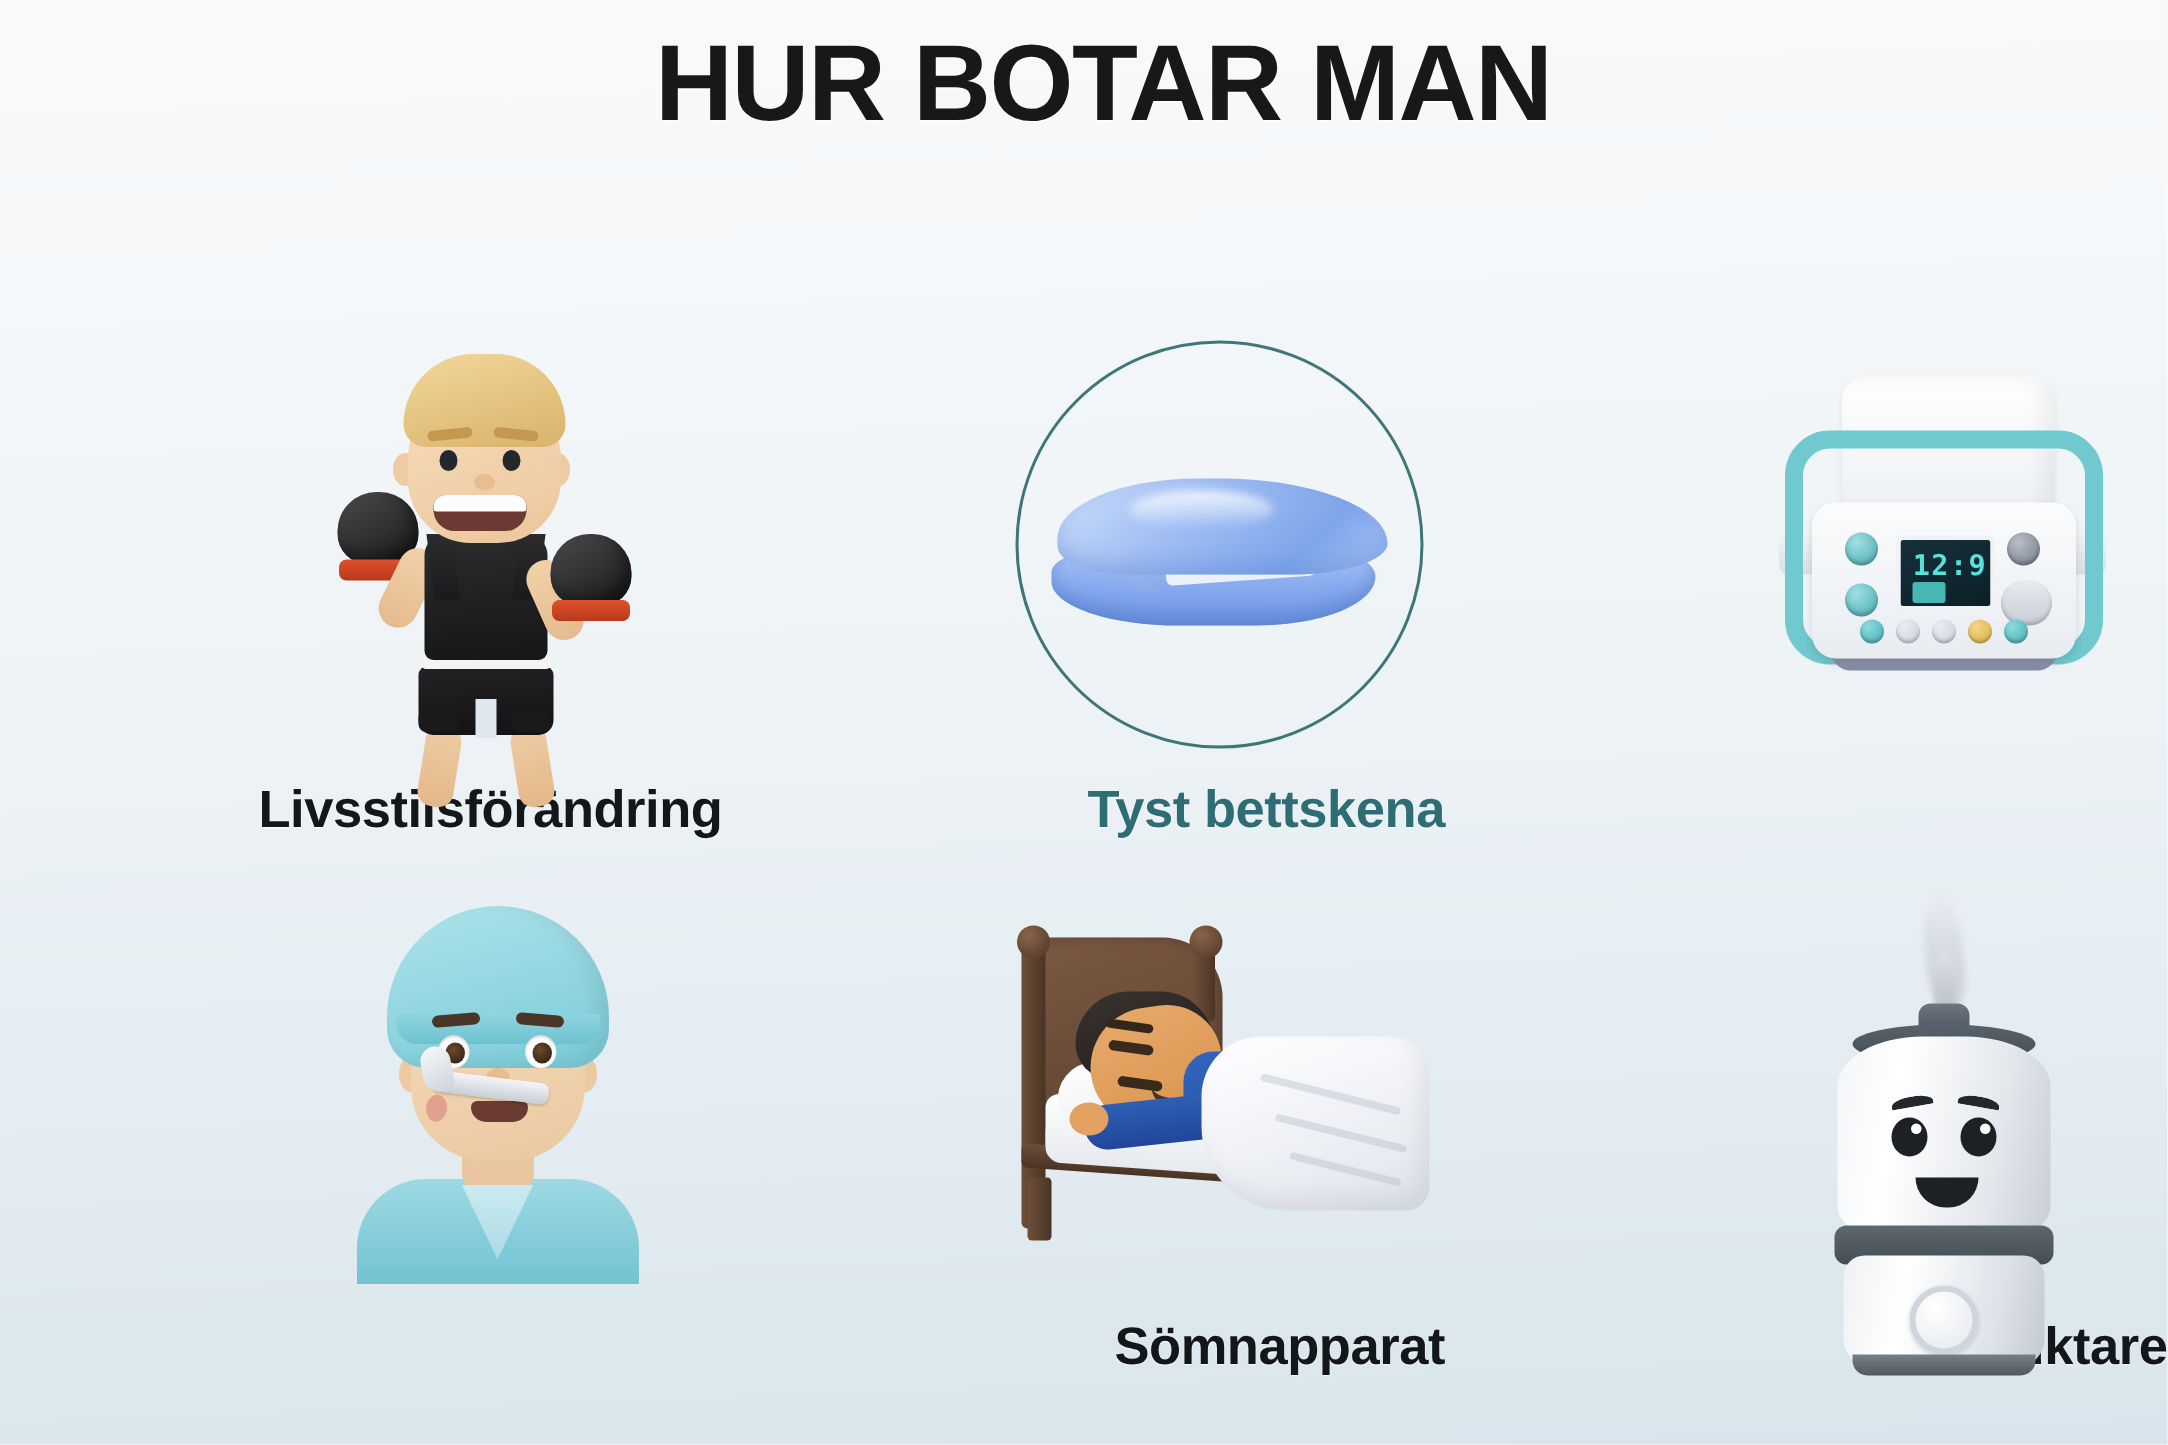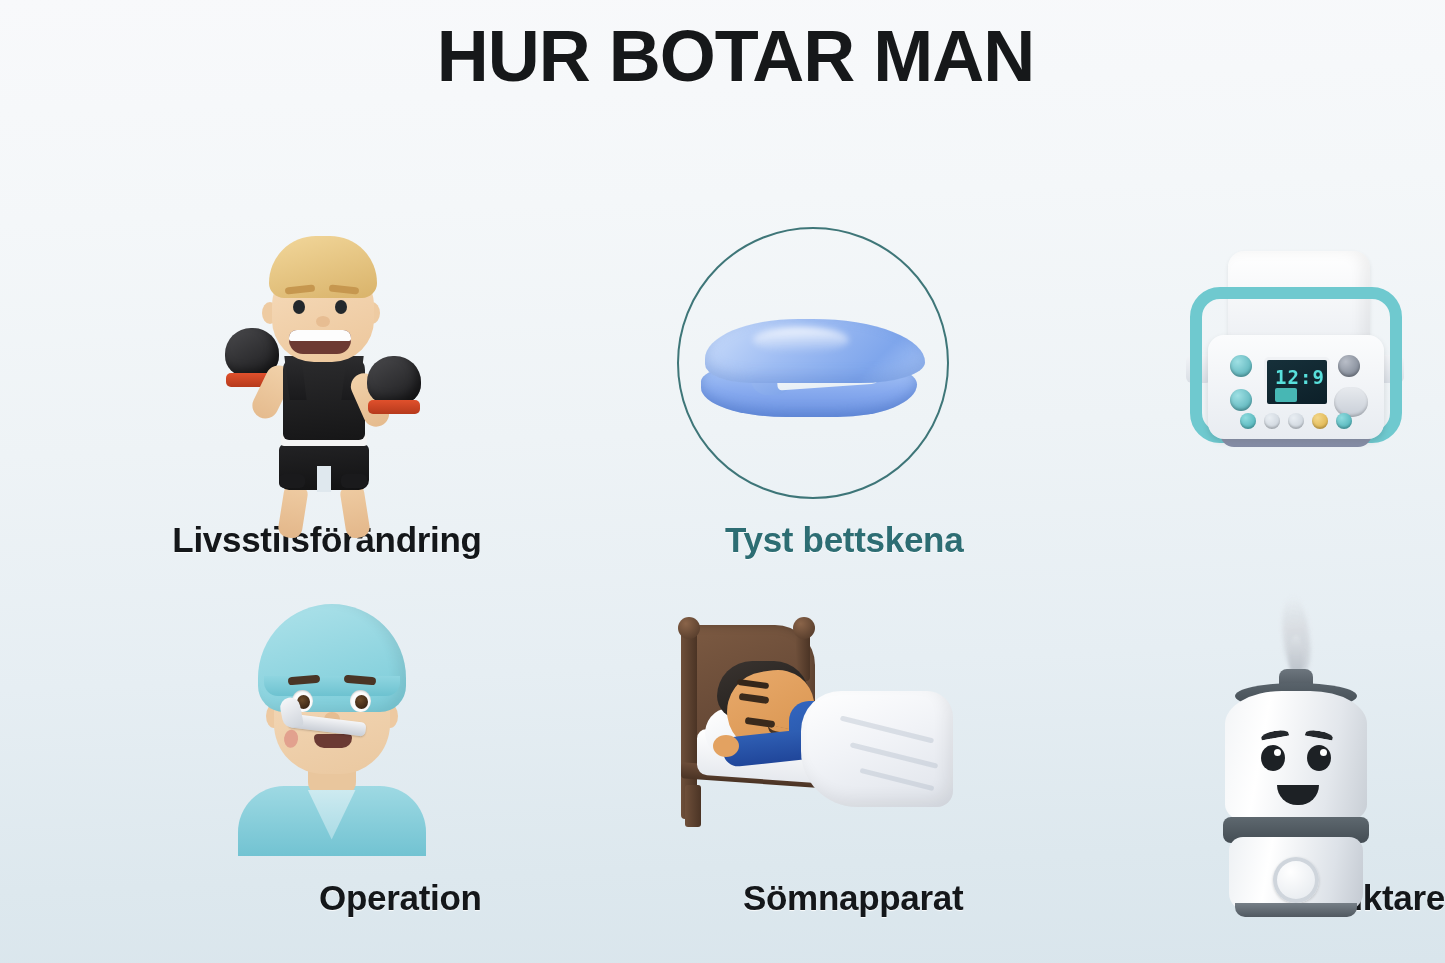--- a/index.html
+++ b/index.html
@@ -429,21 +429,20 @@
           <div class="sg-pupil"></div>
         </div>
         <div class="sg-eye r">
           <div class="sg-pupil"></div>
         </div>
         <div class="sg-nose"></div>
         <div class="sg-mouth"></div>
         <div class="sg-tool"></div>
       </div>
     </div>
-    <div class="caption">Operation</div>
   </div>
 
   <div class="cell cell-r2">
     <div class="art">
       <div class="bed">
         <div class="bd-headboard"></div>
         <div class="bd-post2"></div>
         <div class="bd-post l"></div>
         <div class="bd-knob l"></div>
         <div class="bd-knob r"></div>

